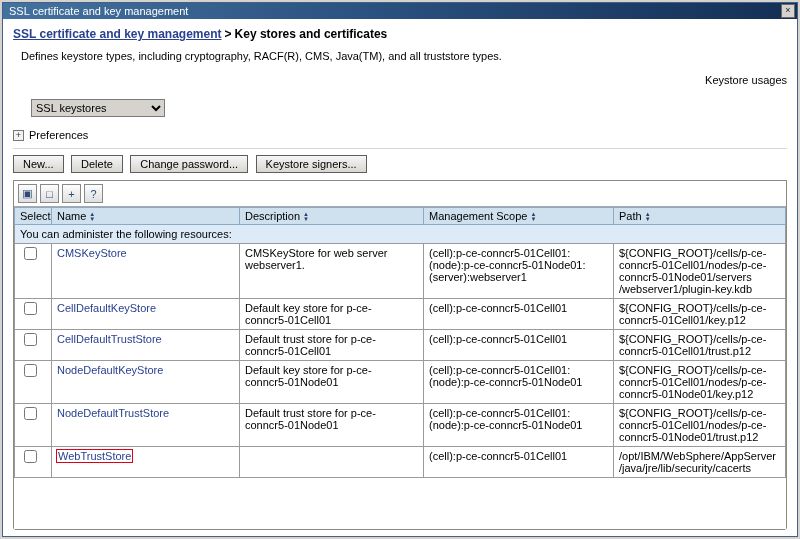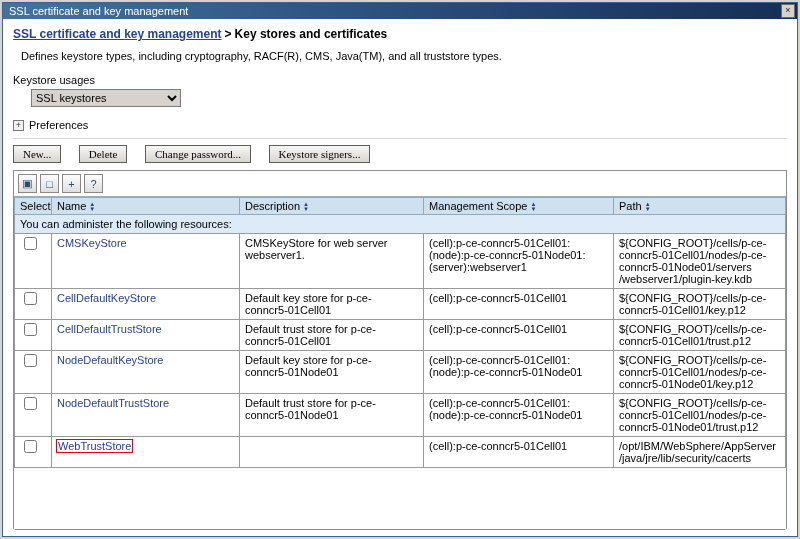--- a/index.html
+++ b/index.html
@@ -17,36 +17,36 @@
   .close-btn{
     width:12px;height:12px;background:#d6d3ce;border:1px solid #6d6a64;color:#222;
     font-size:9px;line-height:11px;text-align:center;cursor:default;
   }
   
   .content{flex:1;display:flex;flex-direction:column;padding:8px 10px 6px 10px;overflow:hidden;background:#fff;border-radius:30px;}
   .breadcrumb{font-size:12px;font-weight:bold;margin-bottom:9px;color:#000;}
   .breadcrumb a{color:#29418f;text-decoration:underline;cursor:pointer;}
   .crumb-sep{margin:0 3px;}
   .description{font-size:11px;margin:0 0 12px 0;color:#000;padding-left:8px;}
-  .field-label{font-size:11px;margin-bottom:3px;}
+  .field-label{font-size:11px;margin-bottom:13px;text-align:right;}
   .keystore-select{
     margin:0 0 12px 18px;font-size:11px;font-family:"Liberation Sans",sans-serif;
-    background:#d6d3ce;border:1px solid #7a7a7a;width:150px;height:18px;
+    background:#d6d3ce;border:1px solid #7a7a7a;width:134px;height:18px;
   }
   .preferences{display:flex;align-items:center;font-size:11px;margin-bottom:7px;cursor:pointer;}
   .expand-box{
     width:9px;height:9px;border:1px solid #777;background:#f2f2f2;color:#333;
     display:inline-flex;align-items:center;justify-content:center;
     font-size:9px;line-height:9px;margin-right:5px;
   }
   .button-bar{border-top:1px solid #d8d8d8;padding-top:5px;margin-bottom:7px;}
   .wb-btn{
-    font-family:Liberation Serif, serif;font-size:11px;color:#000;
+    font-family:Liberation Sans, sans-serif;font-size:11px;color:#000;
     background:linear-gradient(#f6f6f6,#d8d6d0);border:1px solid #5d5d5d;
-    padding:2px 9px;margin-right:13px;cursor:pointer;
+    padding:2px 9px;margin-right:3px;cursor:pointer;
   }
   
   .table-frame{flex:1;border:1px solid #8a8a8a;display:flex;flex-direction:column;overflow:hidden;}
   .icon-strip{flex:0 0 auto;padding:3px 4px;border-bottom:1px solid #aaa;background:#fff;display:flex;gap:3px;}
   .tool-icon{
     width:17px;height:17px;display:inline-flex;align-items:center;justify-content:center;
     border:1px solid #888;background:linear-gradient(#fdfdfd,#dfdfdf);
     font-size:11px;color:#2e4a75;cursor:pointer;
   }
   table{border-collapse:collapse;width:100%;table-layout:fixed;font-size:11px;}

